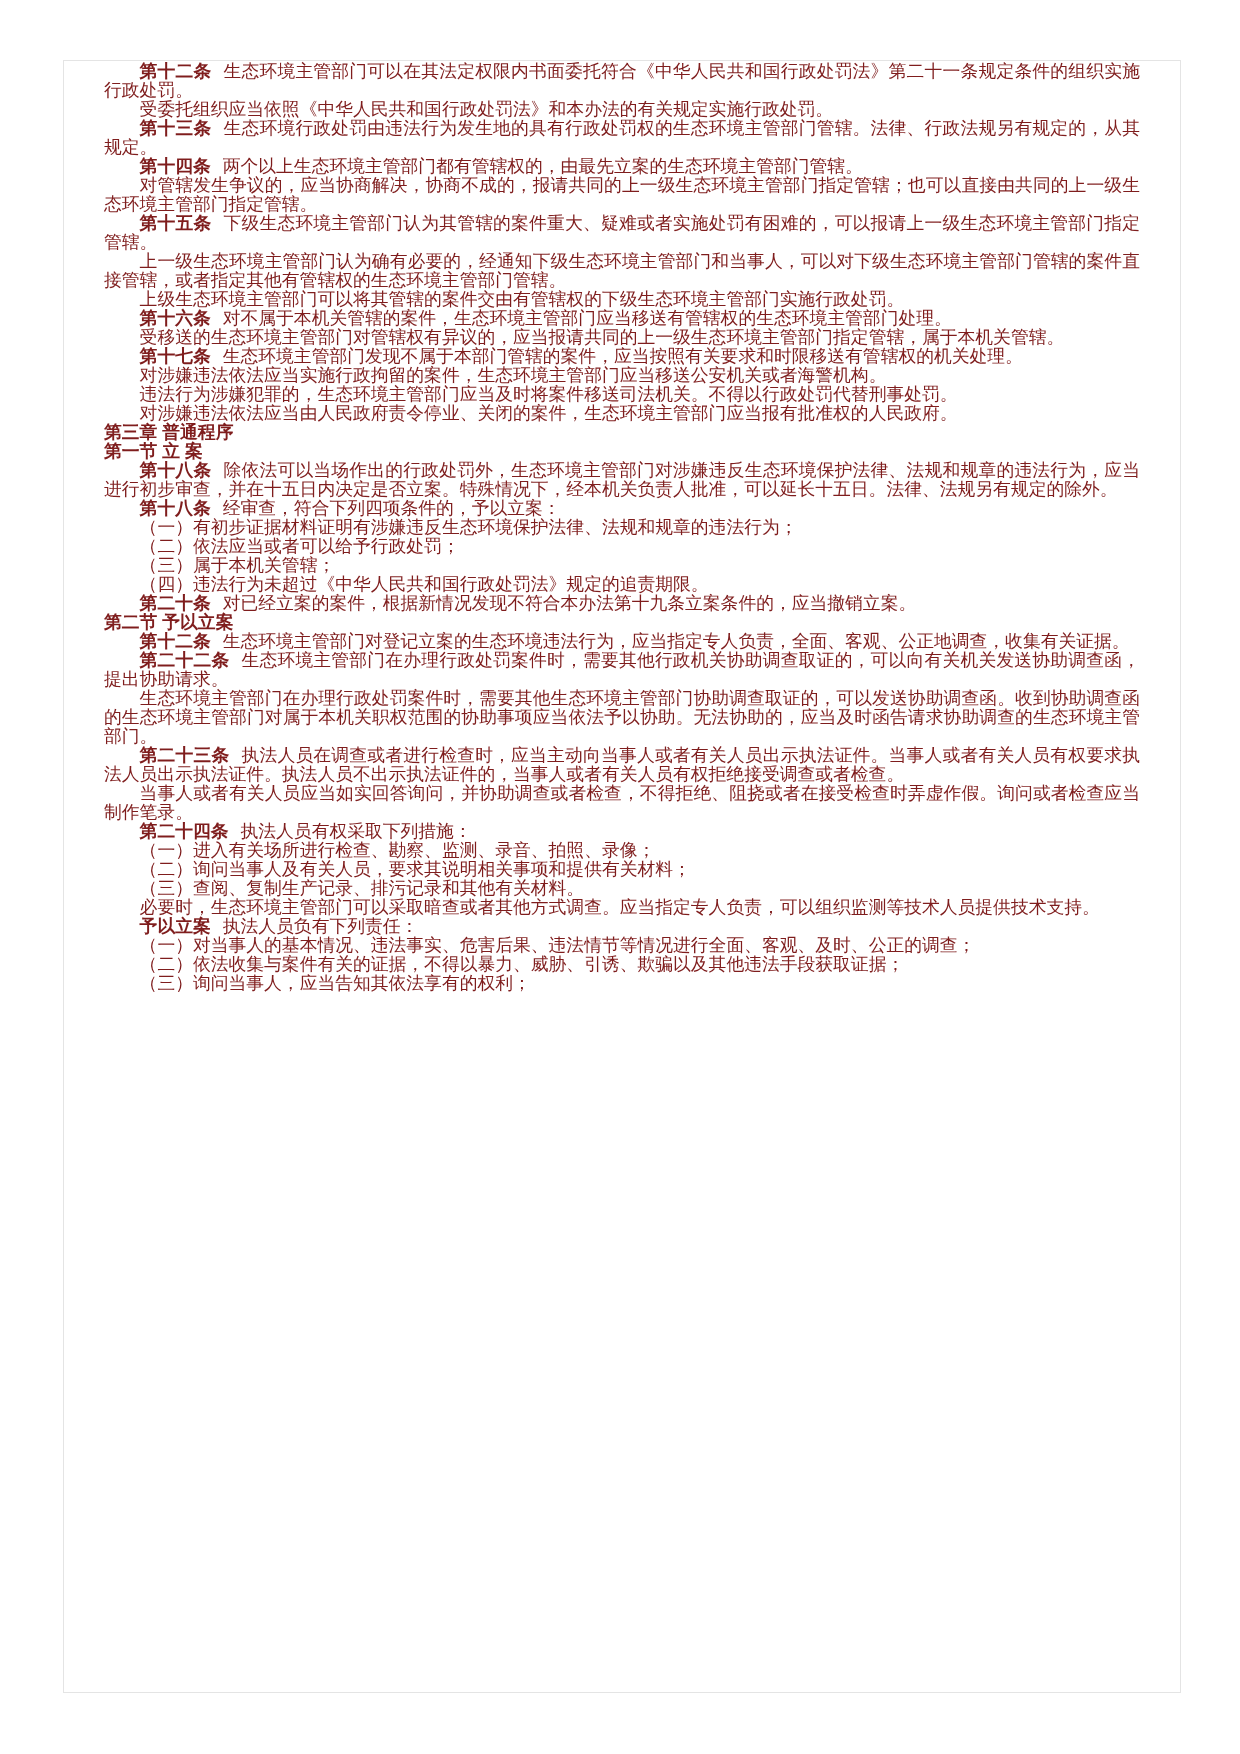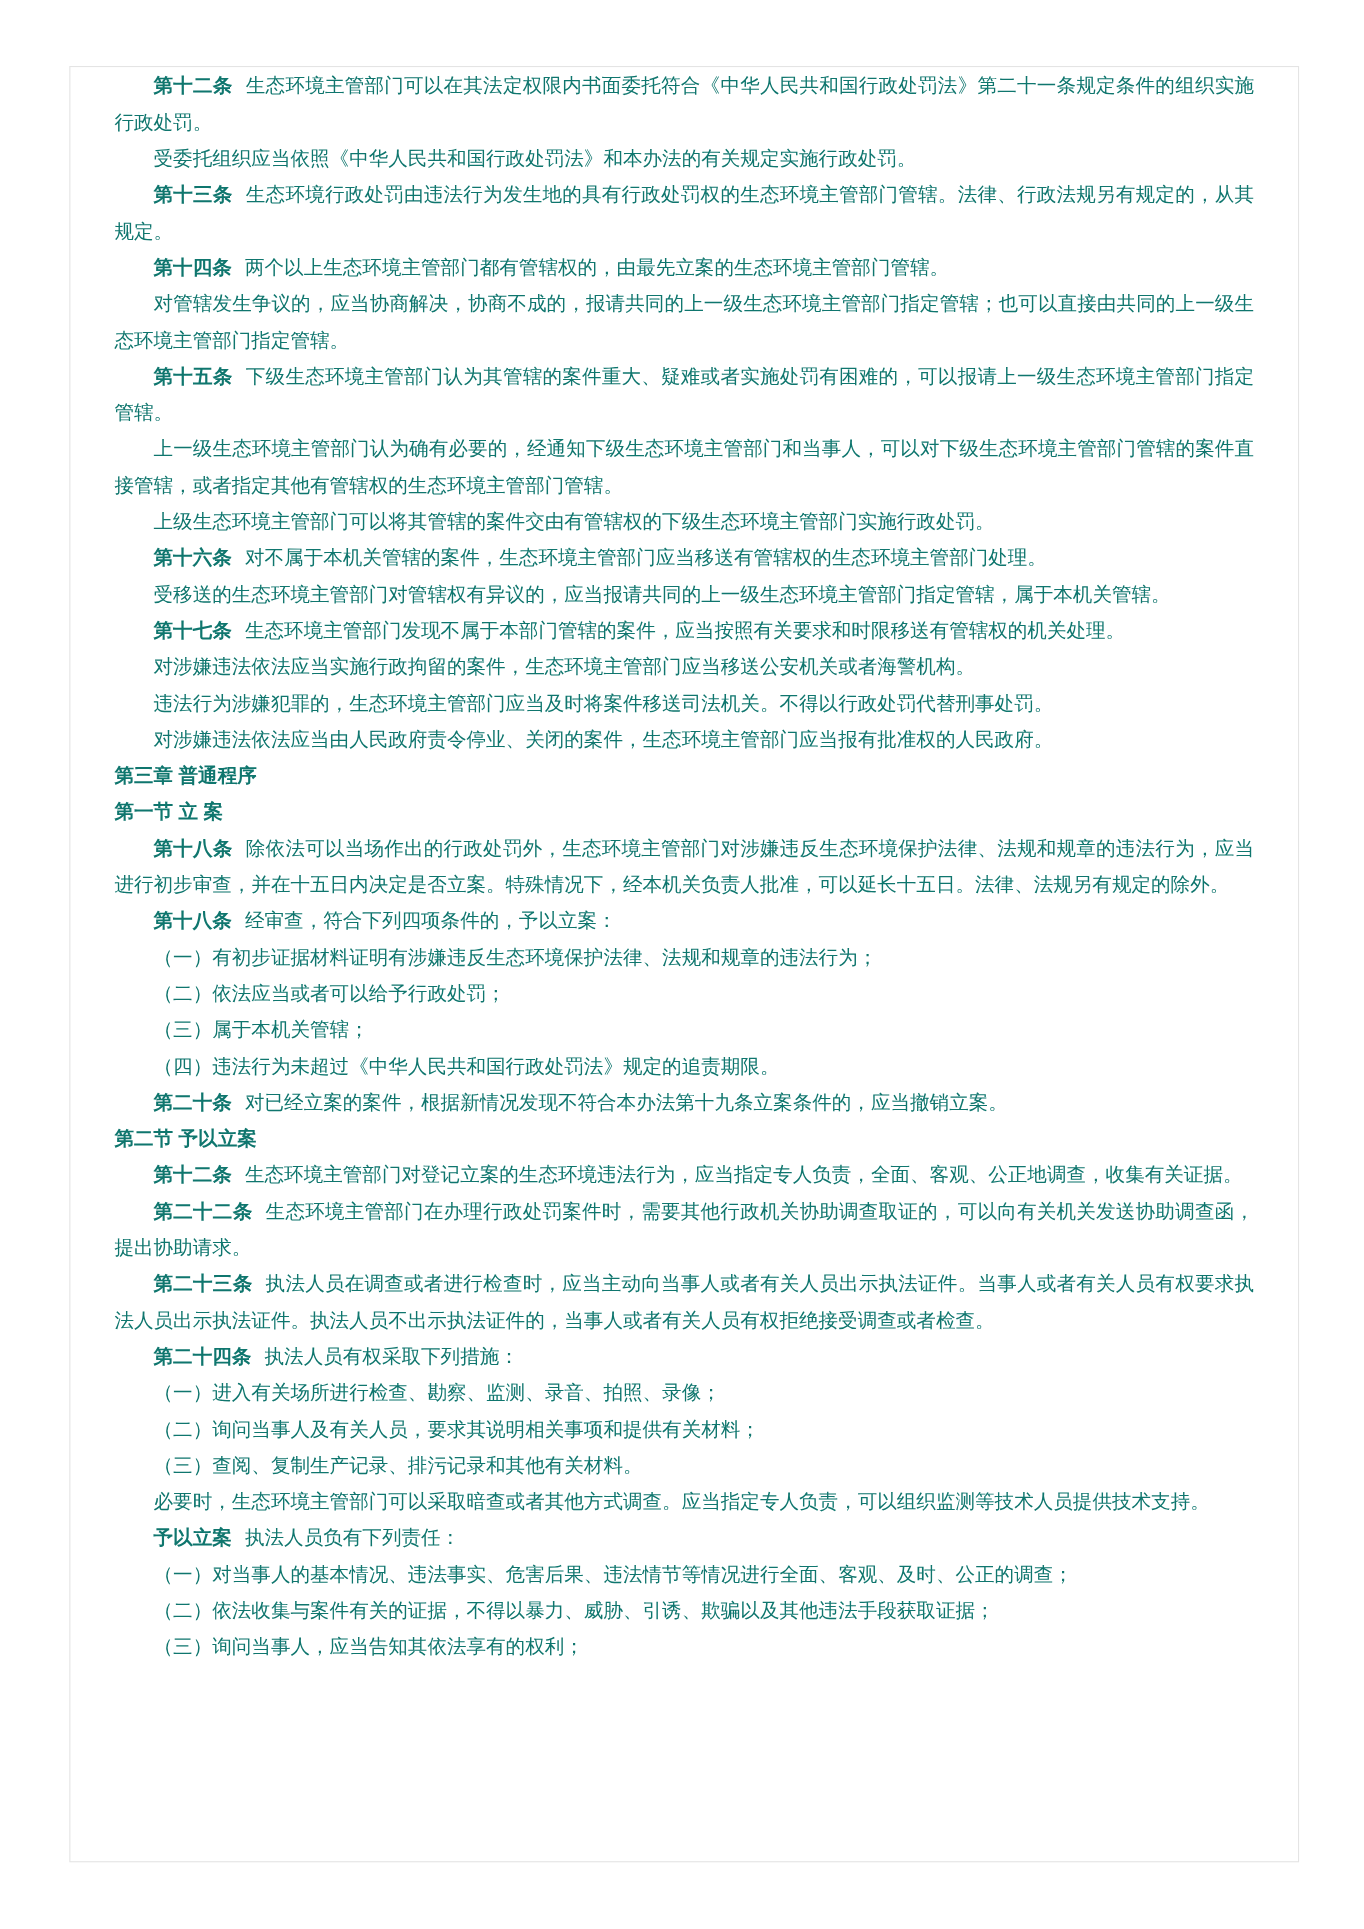--- a/index.html
+++ b/index.html
@@ -21,22 +21,22 @@
     width: 1118px;
     height: 1633px;
     box-sizing: border-box;
     background: #ffffff;
     border: 1px solid #e4e4e4;
     padding: 1px 40px 0 40px;
     overflow: hidden;
   }
   .doc {
     font-size: 17.8px;
-    line-height: 33px;
-    color: #0f766e;
+    line-height: 19px;
+    color: #7f1d1d;
     text-align: justify;
   }
   .doc p {
     margin: 0;
     padding: 0;
   }
   .para {
     text-indent: 2em;
   }
   .heading {
@@ -72,21 +72,23 @@
       <p class="para"><b class="label">第十八条</b>除依法可以当场作出的行政处罚外，生态环境主管部门对涉嫌违反生态环境保护法律、法规和规章的违法行为，应当进行初步审查，并在十五日内决定是否立案。特殊情况下，经本机关负责人批准，可以延长十五日。法律、法规另有规定的除外。</p>
       <p class="para"><b class="label">第十八条</b>经审查，符合下列四项条件的，予以立案：</p>
       <p class="para">（一）有初步证据材料证明有涉嫌违反生态环境保护法律、法规和规章的违法行为；</p>
       <p class="para">（二）依法应当或者可以给予行政处罚；</p>
       <p class="para">（三）属于本机关管辖；</p>
       <p class="para">（四）违法行为未超过《中华人民共和国行政处罚法》规定的追责期限。</p>
       <p class="para"><b class="label">第二十条</b>对已经立案的案件，根据新情况发现不符合本办法第十九条立案条件的，应当撤销立案。</p>
       <p class="heading">第二节 予以立案</p>
       <p class="para"><b class="label">第十二条</b>生态环境主管部门对登记立案的生态环境违法行为，应当指定专人负责，全面、客观、公正地调查，收集有关证据。</p>
       <p class="para"><b class="label">第二十二条</b>生态环境主管部门在办理行政处罚案件时，需要其他行政机关协助调查取证的，可以向有关机关发送协助调查函，提出协助请求。</p>
+      <p class="para">生态环境主管部门在办理行政处罚案件时，需要其他生态环境主管部门协助调查取证的，可以发送协助调查函。收到协助调查函的生态环境主管部门对属于本机关职权范围的协助事项应当依法予以协助。无法协助的，应当及时函告请求协助调查的生态环境主管部门。</p>
       <p class="para"><b class="label">第二十三条</b>执法人员在调查或者进行检查时，应当主动向当事人或者有关人员出示执法证件。当事人或者有关人员有权要求执法人员出示执法证件。执法人员不出示执法证件的，当事人或者有关人员有权拒绝接受调查或者检查。</p>
+      <p class="para">当事人或者有关人员应当如实回答询问，并协助调查或者检查，不得拒绝、阻挠或者在接受检查时弄虚作假。询问或者检查应当制作笔录。</p>
       <p class="para"><b class="label">第二十四条</b>执法人员有权采取下列措施：</p>
       <p class="para">（一）进入有关场所进行检查、勘察、监测、录音、拍照、录像；</p>
       <p class="para">（二）询问当事人及有关人员，要求其说明相关事项和提供有关材料；</p>
       <p class="para">（三）查阅、复制生产记录、排污记录和其他有关材料。</p>
       <p class="para">必要时，生态环境主管部门可以采取暗查或者其他方式调查。应当指定专人负责，可以组织监测等技术人员提供技术支持。</p>
       <p class="para"><b class="label">予以立案</b>执法人员负有下列责任：</p>
       <p class="para">（一）对当事人的基本情况、违法事实、危害后果、违法情节等情况进行全面、客观、及时、公正的调查；</p>
       <p class="para">（二）依法收集与案件有关的证据，不得以暴力、威胁、引诱、欺骗以及其他违法手段获取证据；</p>
       <p class="para">（三）询问当事人，应当告知其依法享有的权利；</p>
     </div>

